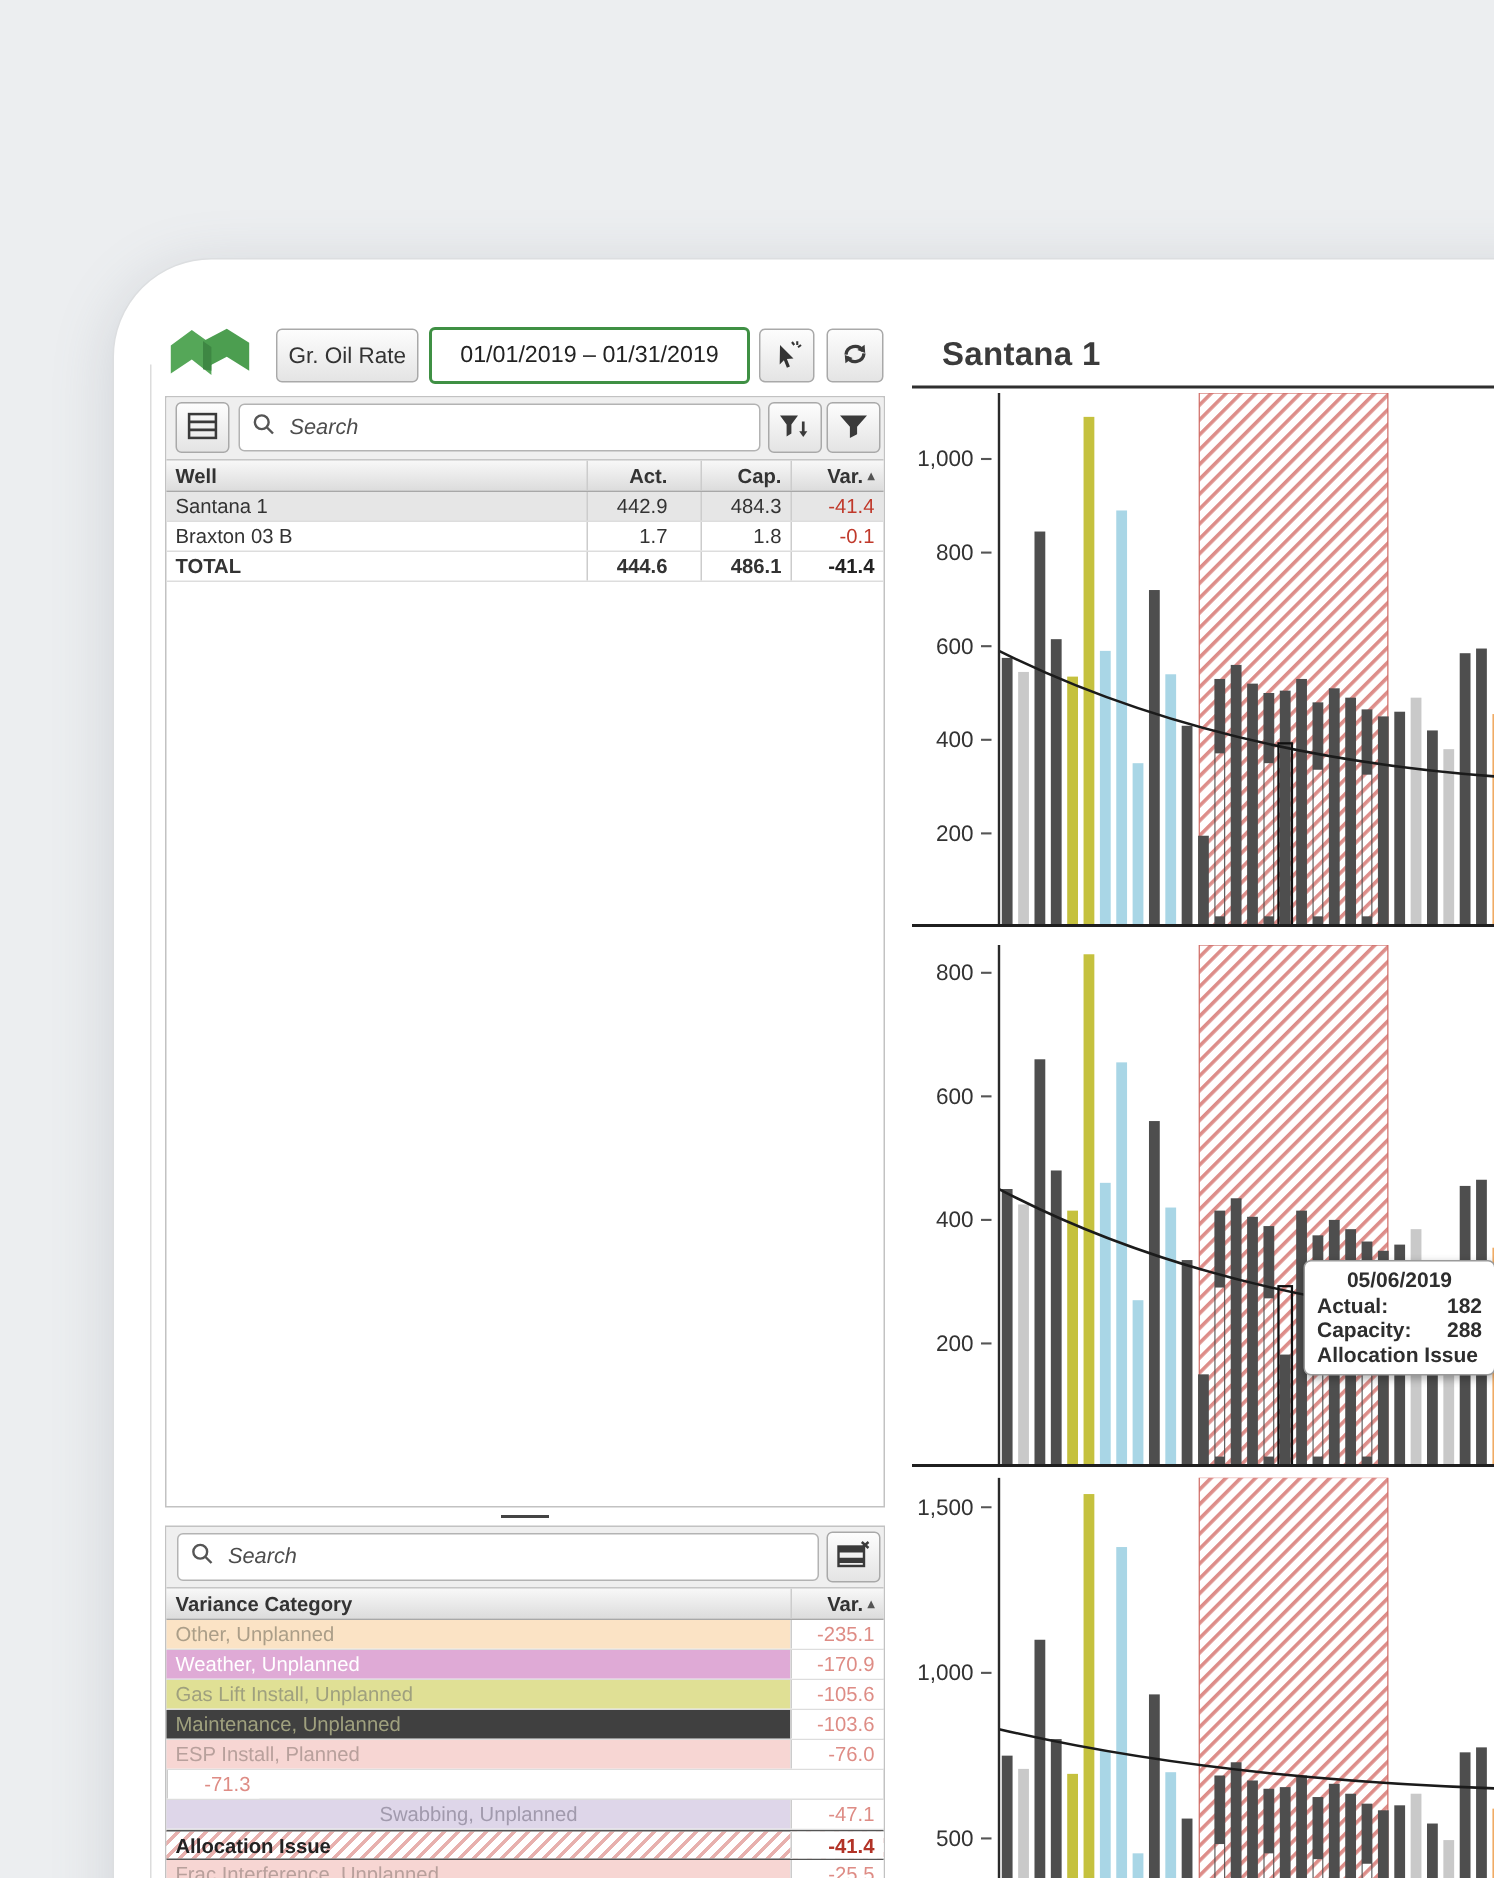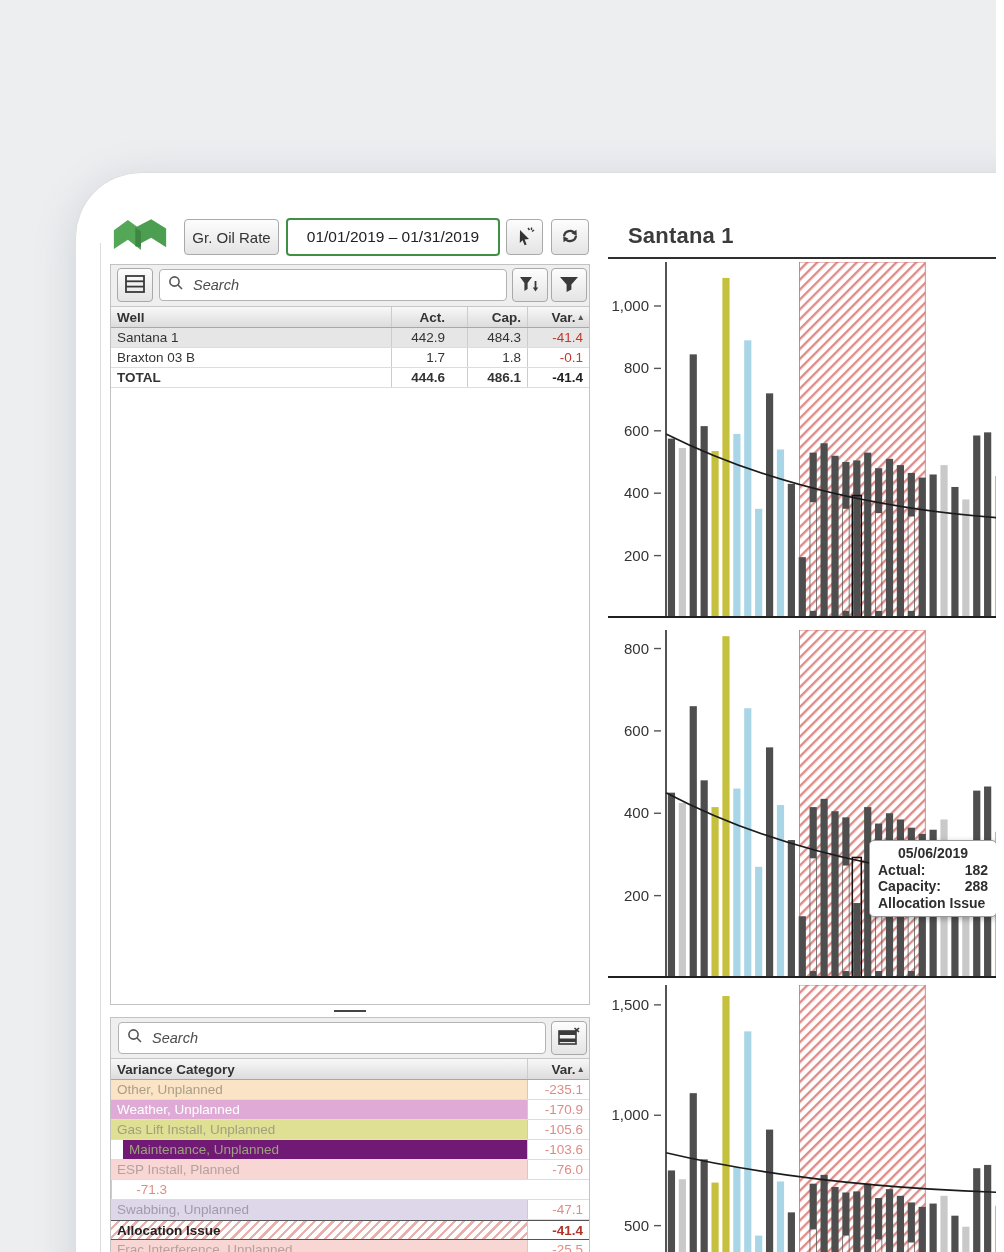--- a/index.html
+++ b/index.html
@@ -208,32 +208,32 @@
         </div>
         <div class="tr">
           <div class="td c-cat" style="color: rgb(255, 255, 255); background: rgb(223, 170, 214);">Weather, Unplanned</div>
           <div class="td c-vvar"><span class="v-val">-170.9</span></div>
         </div>
         <div class="tr">
           <div class="td c-cat" style="color: rgb(159, 160, 126); background: rgb(224, 224, 149);">Gas Lift Install, Unplanned</div>
           <div class="td c-vvar"><span class="v-val">-105.6</span></div>
         </div>
         <div class="tr">
-          <div class="td c-cat" style="color: rgb(159, 160, 126); background: #701a75; margin-left: 12px;">Maintenance, Unplanned</div>
+          <div class="td c-cat" style="color: rgb(159, 160, 126); background: #404040;">Maintenance, Unplanned</div>
           <div class="td c-vvar"><span class="v-val">-103.6</span></div>
         </div>
         <div class="tr">
           <div class="td c-cat" style="color: rgb(184, 160, 156); background: rgb(247, 214, 211);">ESP Install, Planned</div>
           <div class="td c-vvar"><span class="v-val">-76.0</span></div>
         </div>
         <div class="tr">
           <div class="td c-vvar"><span class="v-val">-71.3</span></div>
         </div>
         <div class="tr">
-          <div class="td c-cat" style="color: rgb(161, 154, 173); background: rgb(222, 214, 233);">Swabbing, Unplanned</div>
+          <div class="td c-cat" style="color: rgb(161, 154, 173); background: rgb(222, 214, 233); text-align: center;">Swabbing, Unplanned</div>
           <div class="td c-vvar"><span class="v-val">-47.1</span></div>
         </div>
         <div class="tr halloc">
           <div class="td c-cat" style="color: rgb(34, 34, 34);">Allocation Issue</div>
           <div class="td c-vvar"><span class="v-val">-41.4</span></div>
         </div>
         <div class="tr">
           <div class="td c-cat" style="color: rgb(184, 160, 156); background: rgb(247, 214, 211);">Frac Interference, Unplanned</div>
           <div class="td c-vvar"><span class="v-val">-25.5</span></div>
         </div>

